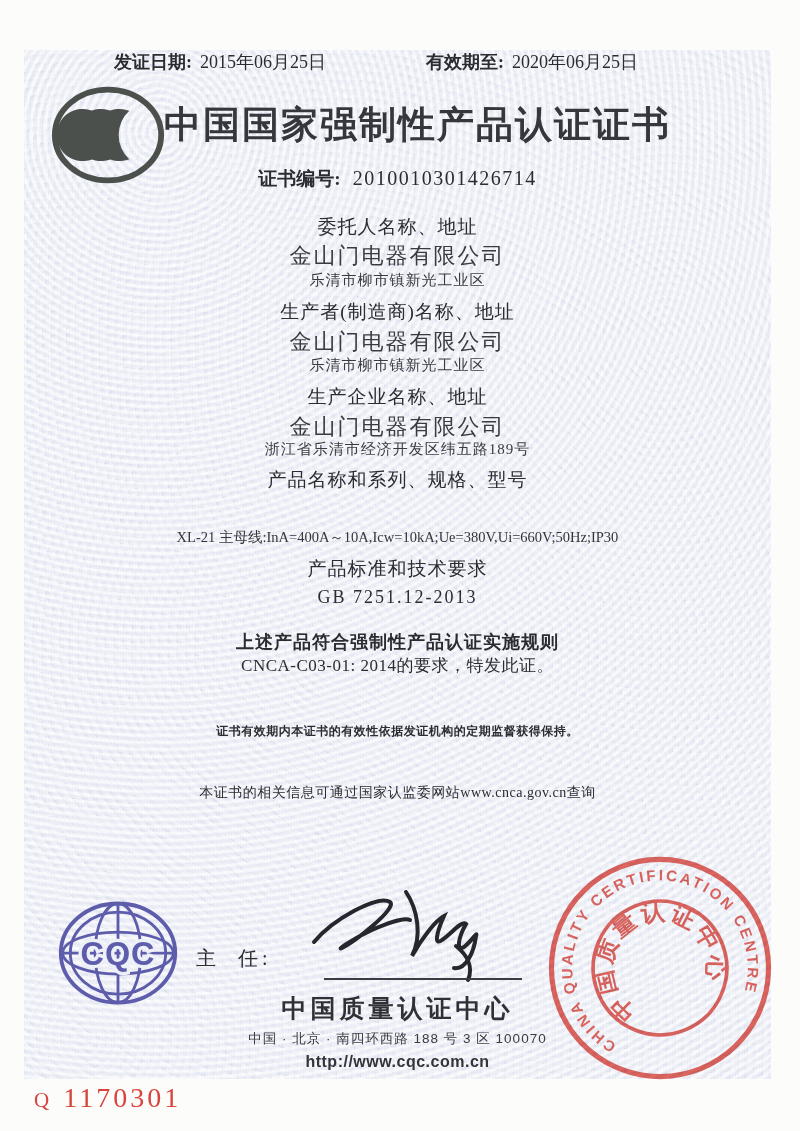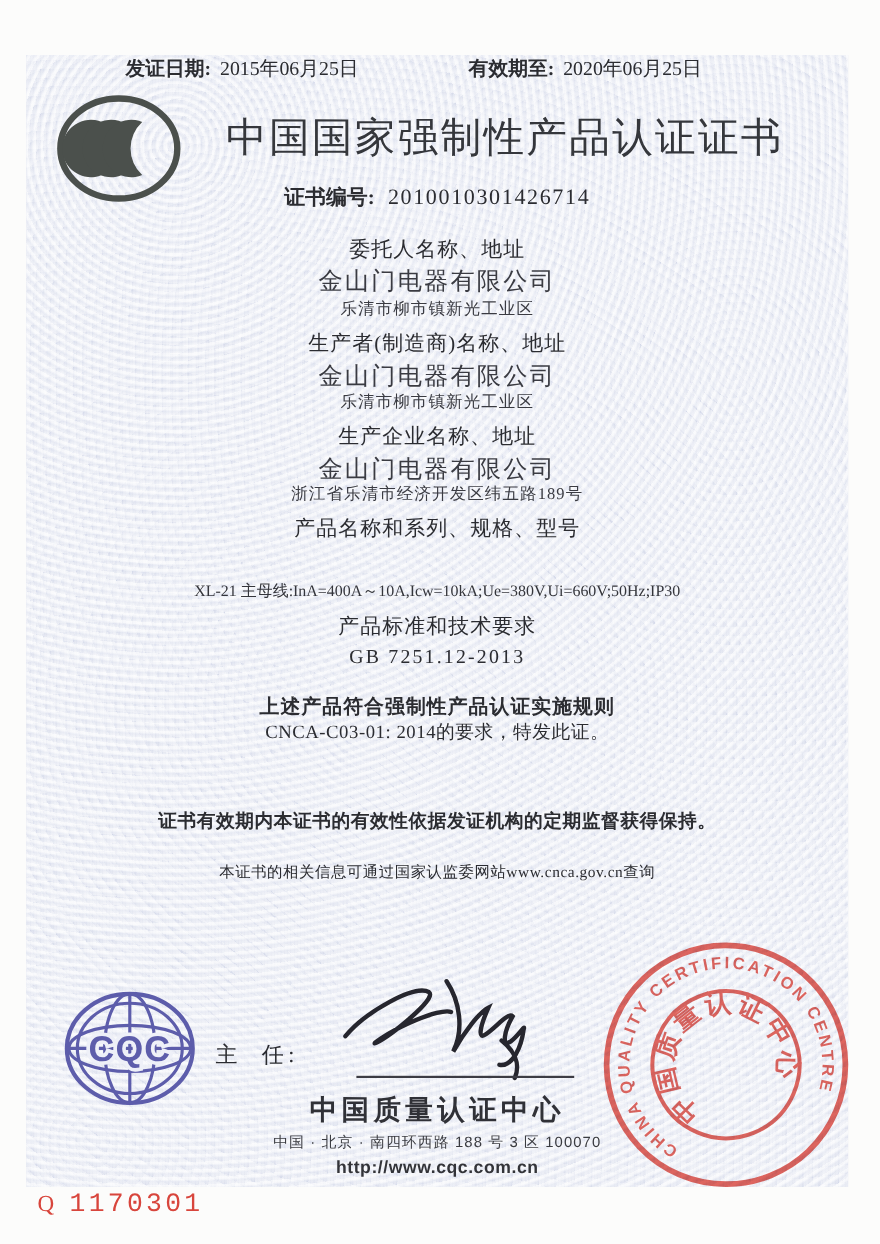--- a/index.html
+++ b/index.html
@@ -16,60 +16,60 @@
       repeating-radial-gradient(circle at 18% 8%,  rgba(255,255,255,.50) 0 2px, rgba(208,214,233,.25) 4px, rgba(255,255,255,0) 7px),
       repeating-radial-gradient(circle at 86% 28%, rgba(255,255,255,.42) 0 2px, rgba(255,255,255,0) 8px),
       repeating-radial-gradient(circle at 42% 58%, rgba(255,255,255,.38) 0 2px, rgba(255,255,255,0) 9px),
       repeating-radial-gradient(circle at 8% 96%,  rgba(255,255,255,.40) 0 2px, rgba(255,255,255,0) 8px),
       repeating-linear-gradient(90deg, rgba(132,142,188,.10) 0 1px, rgba(255,255,255,0) 1px 3px);
   }
   .abs { position:absolute; }
   .ctr { left:0; width:100%; text-align:center; }
   .txt { color:#2b2c31; }
 
-  .title { top:50px; left:140px; width:590px; text-align:center;
+  .title { top:50px; left:140px; width:590px; text-align:left;
     font-family:"Liberation Sans","DejaVu Sans",sans-serif;
-    font-size:37px; font-weight:normal; letter-spacing:2px; color:#35373c; }
+    font-size:37px; font-weight:bold; letter-spacing:2px; color:#35373c; }
 
   .certno { top:116px; font-size:20px; }
   .certno .lbl { font-weight:bold; font-size:19px; margin-right:12px; }
   .certno .num { letter-spacing:1.5px; }
 
   .sec-head { font-size:19px; font-weight:normal; letter-spacing:1px; }
   .sec-main { font-size:22px; letter-spacing:2px; color:#3a3b42; }
   .sec-sub  { font-size:15px; letter-spacing:1px; color:#3a3b42; }
   .sec-spec { font-size:14.5px; letter-spacing:0; color:#34353b; }
   .sec-std  { font-size:18px; letter-spacing:2px; }
 
   .stmt1 { top:580px; font-size:18px; font-weight:bold; letter-spacing:1px; }
   .stmt2 { top:604px; font-size:17px; letter-spacing:.5px; }
 
   .dates { top:634px; left:0; width:100%; font-size:18px; }
   .dates .pair { position:absolute; white-space:nowrap; }
   .dates .lbl { font-weight:bold; margin-right:8px; }
   .issue { left:90px; }  .valid { left:402px; }
 
-  .note-valid  { top:673px; font-size:17px; font-weight:bold; letter-spacing:.5px;margin-top:12px; }
+  .note-valid  { top:673px; font-size:12px; font-weight:bold; letter-spacing:.5px; }
   .note-change { top:706px; font-size:16px; letter-spacing:.5px; }
   .note-info   { top:734px; font-size:14px; letter-spacing:.5px; }
 
   .director { top:895px; left:172px; font-size:20px; font-weight:normal;
     letter-spacing:4px; white-space:pre; }
   .sig-line { top:928px; left:300px; width:198px; border-top:2px solid #3c3c44; }
 
   .org-name { top:942px; font-family:"Liberation Sans","DejaVu Sans",sans-serif;
     font-size:25px; font-weight:bold; letter-spacing:4px; color:#303137; }
   .org-addr { top:980px; font-family:"Liberation Sans","DejaVu Sans",sans-serif;
     font-size:13.5px; letter-spacing:1px; color:#3a3b40; }
   .org-url  { top:1003px; font-family:"Liberation Sans","DejaVu Sans",sans-serif;
     font-size:16px; font-weight:bold; letter-spacing:.5px; color:#333439; }
 
   .serial { position:absolute; left:34px; top:1082px; color:#d8453c; white-space:nowrap; }
   .serial .q { font-size:21px; font-family:"Liberation Serif",serif; margin-right:14px; }
-  .serial .n { font-size:24px; font-family:Liberation Mono, monospace; letter-spacing:3px; }
+  .serial .n { font-size:28px; font-family:Liberation Serif, serif; letter-spacing:3px; }
 
   .ccc-logo { left:26px; top:34px; }
   .cqc-logo { left:32px; top:848px; }
   .signature { left:282px; top:826px; }
   .stamp { left:516px; top:798px; opacity:.88; mix-blend-mode:multiply; }
 </style>
 </head>
 <body>
 
 <div class="page">

